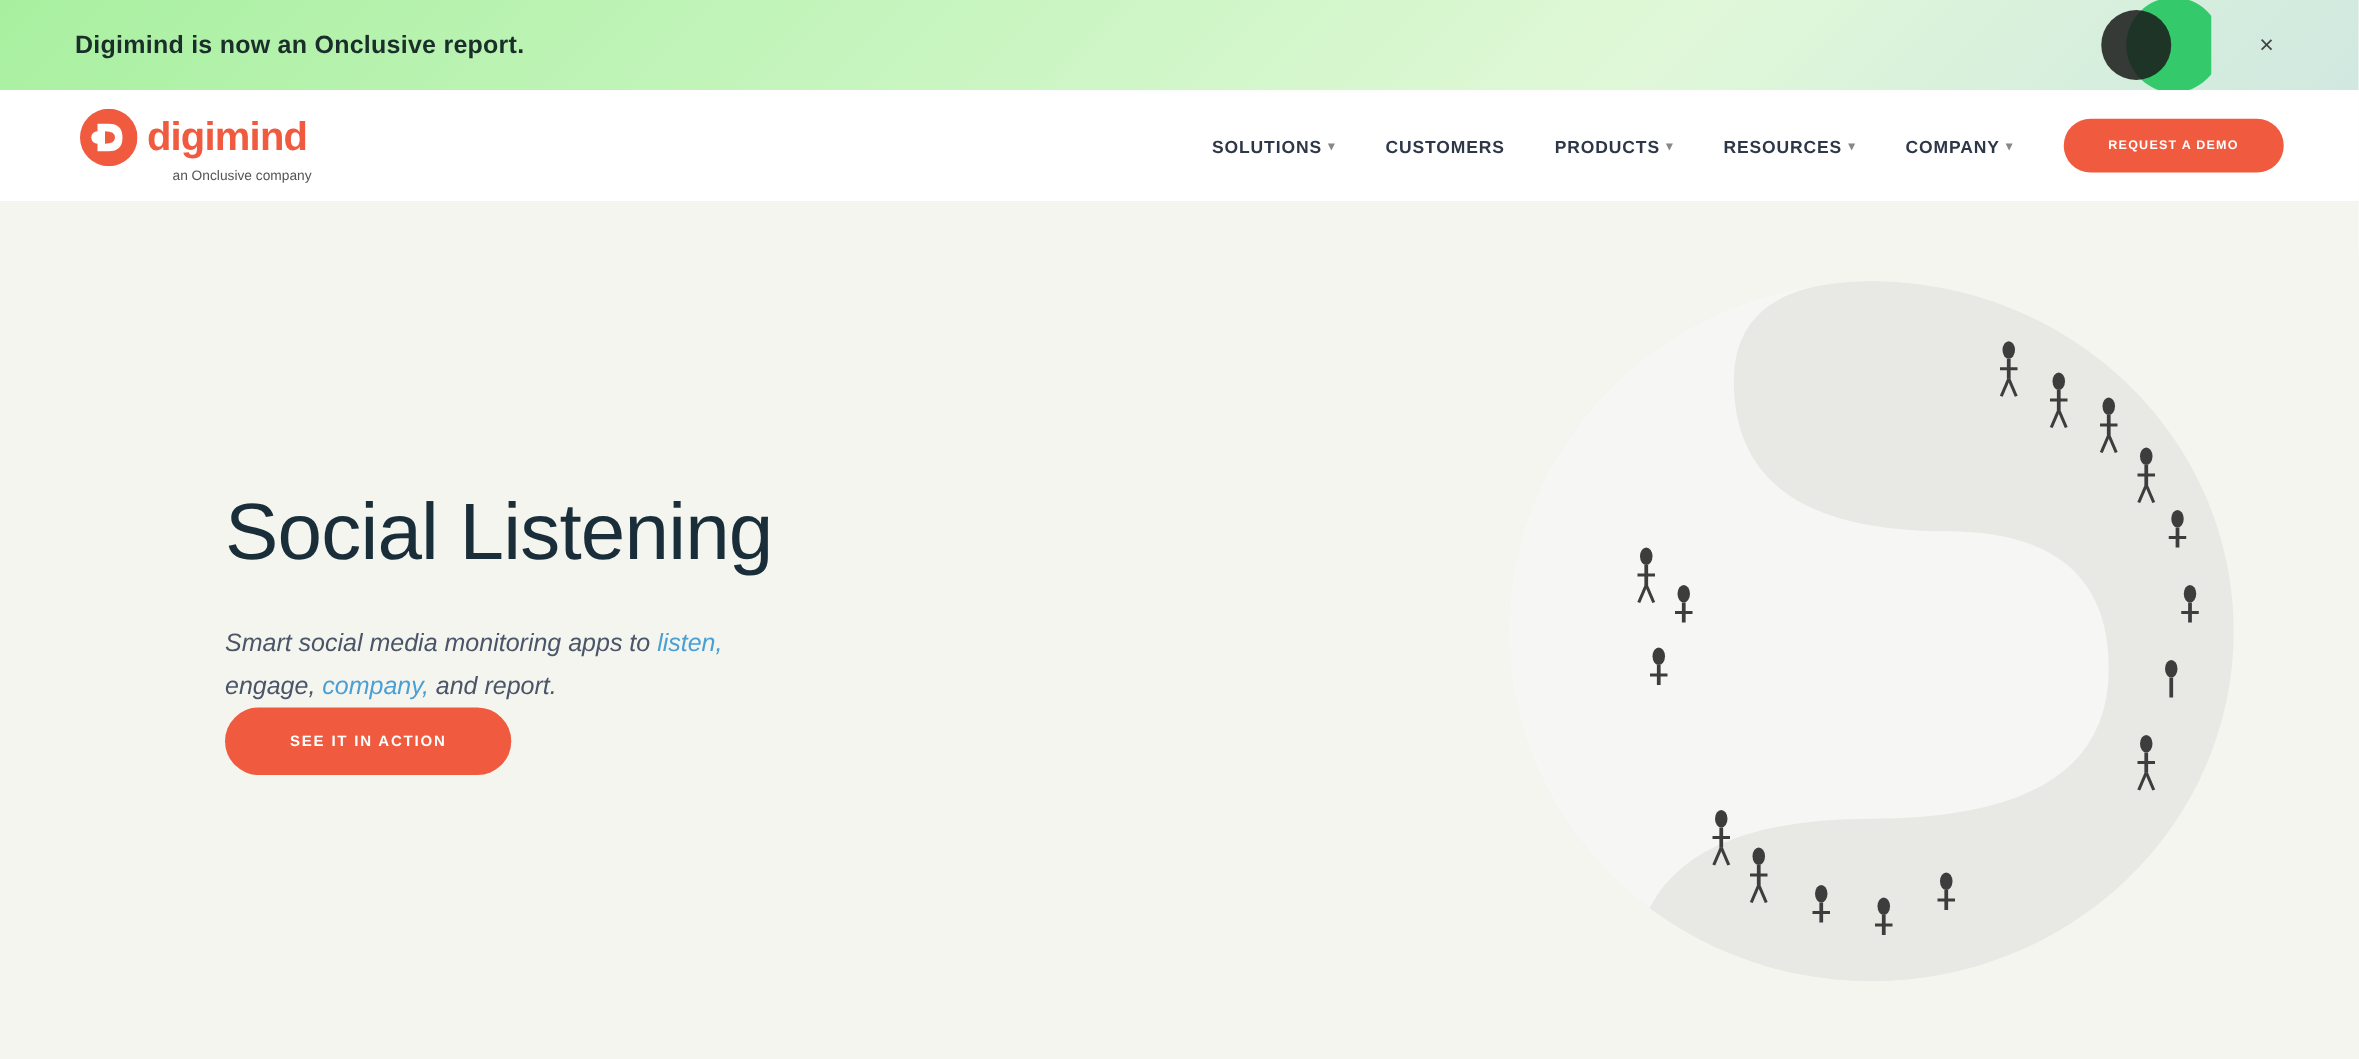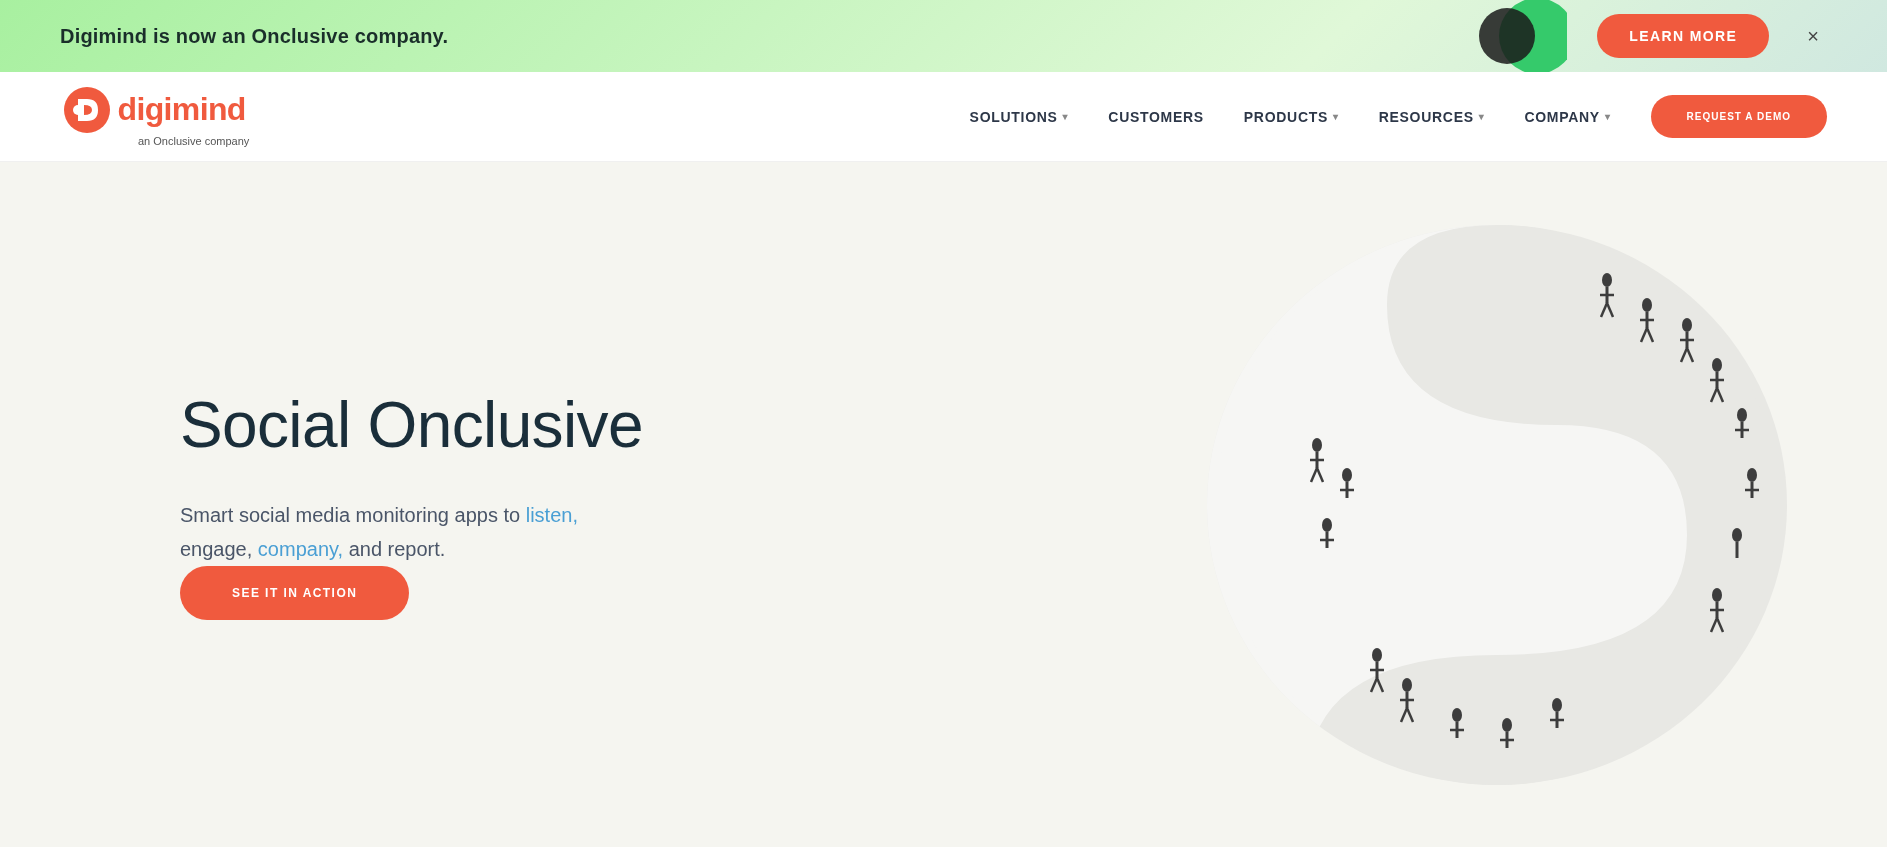--- a/index.html
+++ b/index.html
@@ -151,20 +151,21 @@
       color: #1a2e3a;
       line-height: 1.15;
       margin-bottom: 36px;
       letter-spacing: -0.01em;
     }
     .hero-description {
       font-size: 20px;
       color: #4a5568;
       line-height: 1.7;
       max-width: 490px;
+      font-style: italic;
     }
     .hero-description .link-text {
       color: #4a9fd4;
     }
     .see-action-btn {
       background: #f05a3e;
       color: #fff;
       border: none;
       border-radius: 30px;
       padding: 20px 52px;
@@ -195,30 +196,29 @@
       border-radius: 50%;
       overflow: hidden;
       background: #e8e8e4;
       position: relative;
     }
   </style>
 </head>
 <body>
 
 <div class="announcement-banner">
-  <span class="banner-text">Digimind is now an Onclusive company.</span>
+  <span class="banner-text">Digimind is now an Onclusive report.</span>
   <div class="banner-right">
 
     <div class="banner-decoration">
       <svg viewBox="0 0 90 90" xmlns="http://www.w3.org/2000/svg">
         <circle cx="60" cy="45" r="38" fill="#22c55e" opacity="0.9"></circle>
         <circle cx="30" cy="45" r="28" fill="#1a1a1a" opacity="0.85"></circle>
       </svg>
     </div>
-    <button class="learn-more-btn">LEARN MORE</button>
     <button class="close-btn">×</button>
   </div>
 </div>
 
 <nav class="navbar">
   <div class="logo-area">
     <div class="logo-main">
 
       <svg class="logo-icon" viewBox="0 0 46 46" xmlns="http://www.w3.org/2000/svg">
         <circle cx="23" cy="23" r="23" fill="#f05a3e"></circle>
@@ -249,21 +249,21 @@
     <div class="nav-item">
       <span>COMPANY</span>
       <span class="chevron">▾</span>
     </div>
     <button class="request-demo-btn">REQUEST A DEMO</button>
   </div>
 </nav>
 
 <section class="hero">
   <div class="hero-content">
-    <h1 class="hero-title">Social Onclusive</h1>
+    <h1 class="hero-title">Social Listening</h1>
     <p class="hero-description">
       Smart social media monitoring apps to <span class="link-text">listen,</span><br>
       engage, <span class="link-text">company,</span> and report.
     </p>
     <button class="see-action-btn">SEE IT IN ACTION</button>
   </div>
 
   <div class="hero-image-area">
     <div class="circle-container">
       <svg width="580" height="560" viewBox="0 0 580 560" xmlns="http://www.w3.org/2000/svg">

